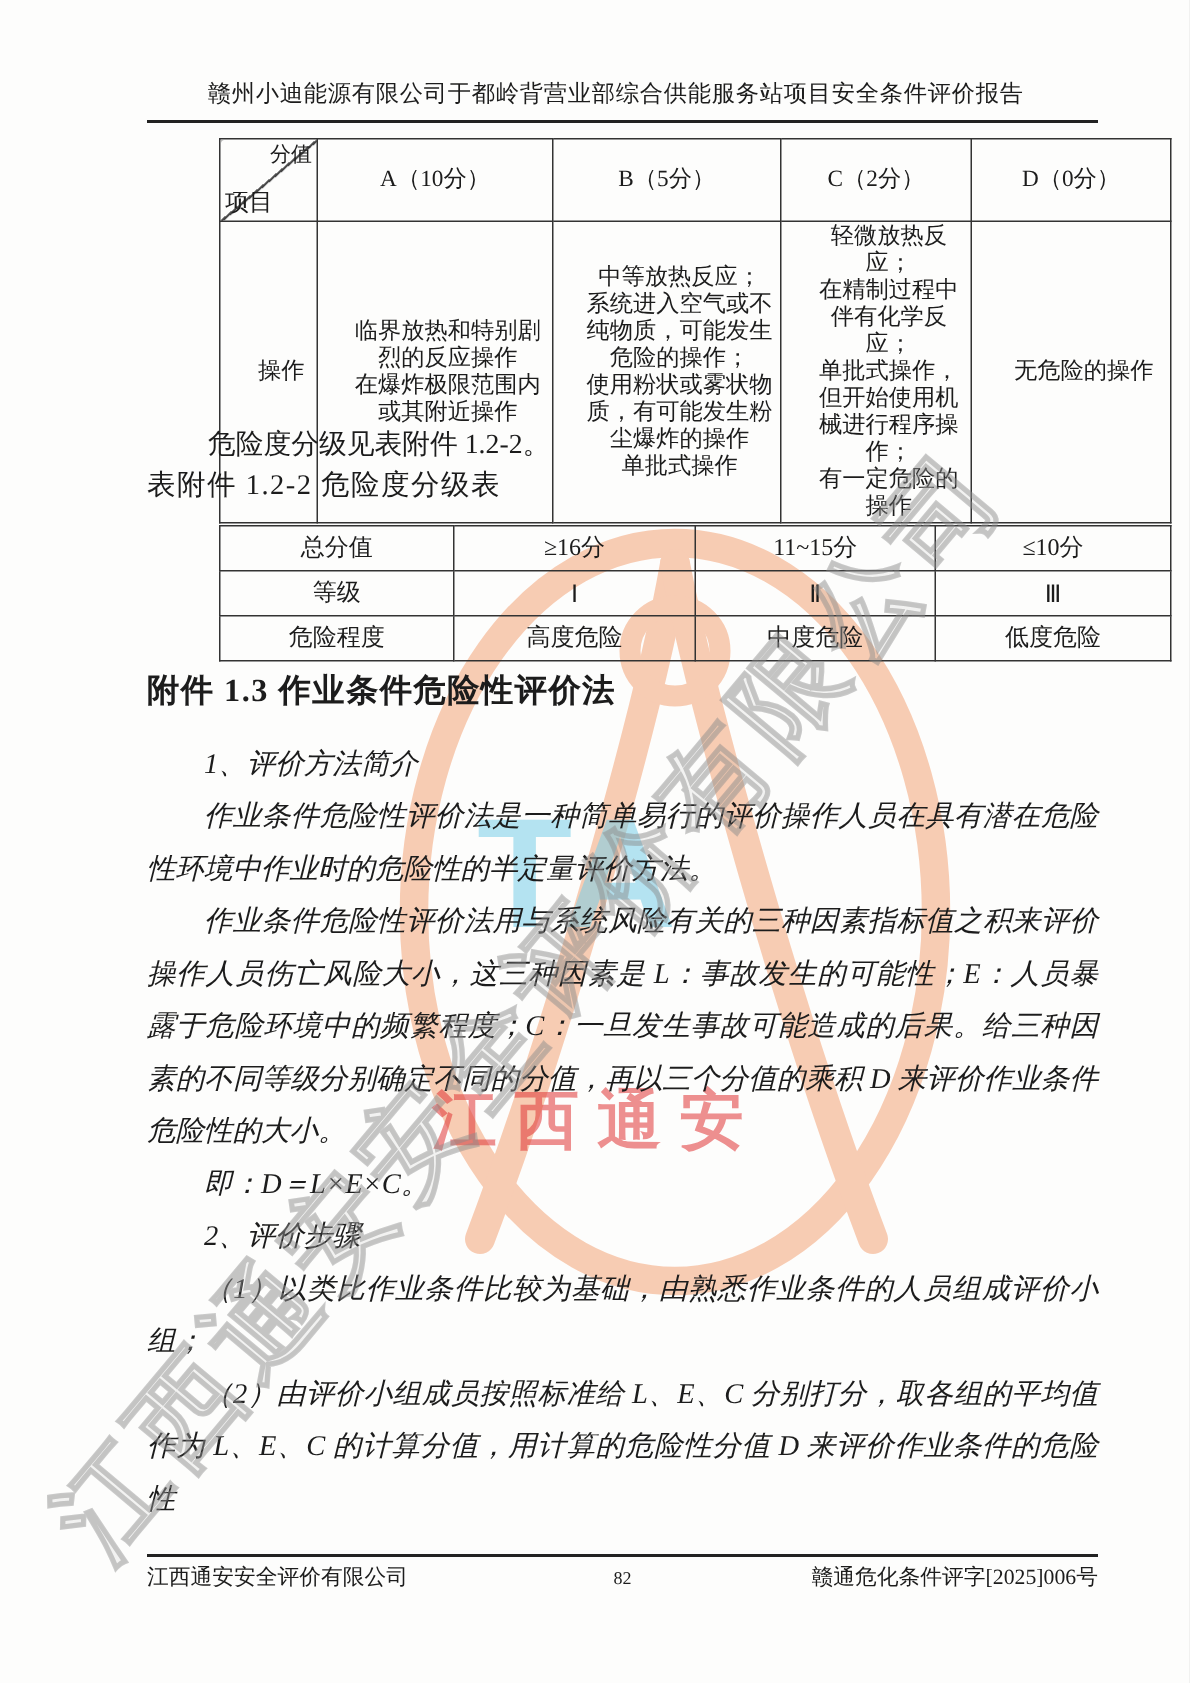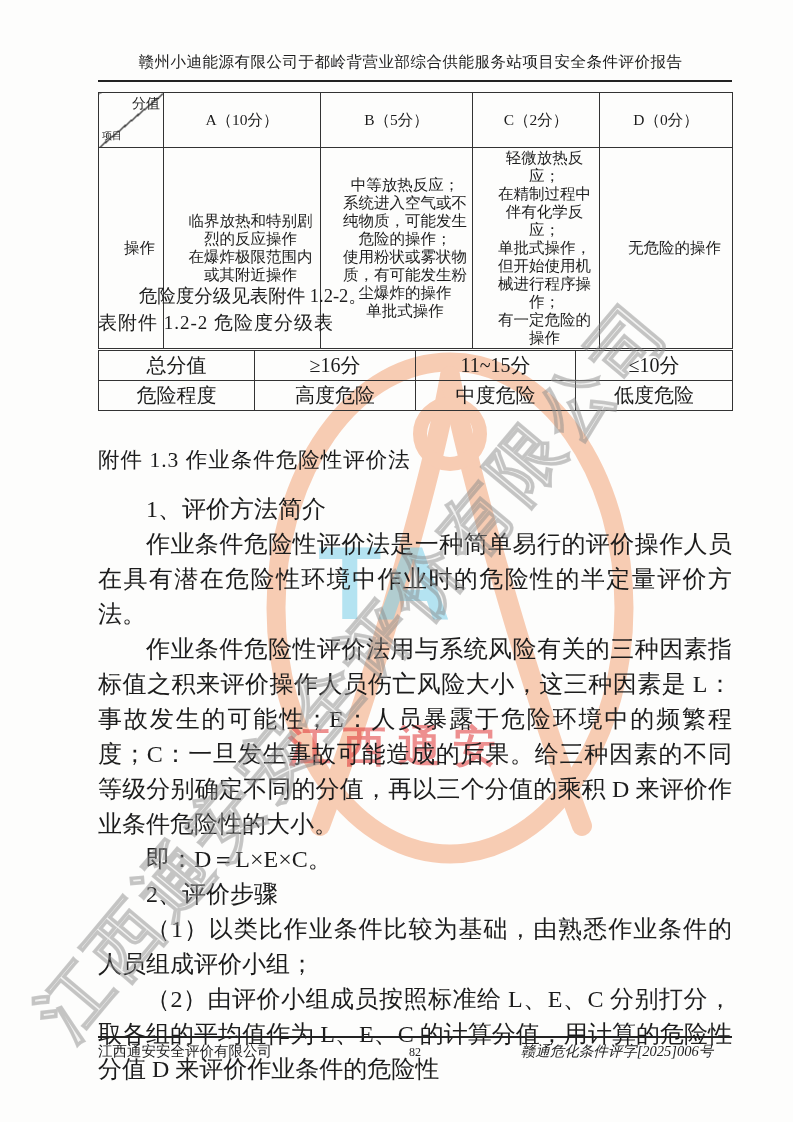--- a/index.html
+++ b/index.html
@@ -30,50 +30,50 @@
     color:rgba(150,150,150,0.10);
     -webkit-text-stroke:1.3px rgba(140,140,140,0.45);
   }
   
   .content{position:relative;z-index:1;}
   .header-title{
     position:absolute;top:52px;left:14px;width:100%;
     text-align:center;font-size:15.5px;letter-spacing:0.5px;
   }
   .header-rule{position:absolute;top:80px;left:98px;width:634px;height:2px;background:#222;}
-  table{border-collapse:collapse;table-layout:fixed;}
+  table{border-collapse:collapse;table-layout:fixed;margin-left:48px;}
   td,th{border:1.4px solid #333;vertical-align:middle;text-align:center;
         white-space:pre-line;font-weight:normal;padding:1px 3px;box-sizing:border-box;}
   .t1{position:absolute;left:98px;top:92px;width:634px;font-size:15.5px;line-height:18px;}
   .t1 .hrow th{height:40px;font-size:15.5px;}
   .t1 .brow td{height:148px;padding-left:20px;}
   .corner{position:relative;padding:0;
     background:linear-gradient(to bottom right,
       transparent calc(50% - 0.8px), #444 calc(50% - 0.8px),
       #444 calc(50% + 0.8px), transparent calc(50% + 0.8px));
   }
   .corner .c-top{position:absolute;top:2px;right:3px;font-size:14px;}
-  .corner .c-bot{position:absolute;bottom:2px;left:3px;font-size:10px;}
+  .corner .c-bot{position:absolute;bottom:2px;left:3px;font-size:16px;}
   .note{position:absolute;left:98px;top:283px;width:634px;
         font-size:18.5px;text-indent:2.2em;}
   .t2-title{position:absolute;left:98px;top:310px;width:634px;
         font-size:19px;letter-spacing:1px;}
-  .t2{position:absolute;left:98px;top:350px;width:634px;font-size:20px;}
+  .t2{position:absolute;left:98px;top:350px;width:634px;font-size:16px;}
   .t2 td{height:30px;}
   .sec-heading{position:absolute;left:98px;top:445px;width:634px;
-        font-size:21.5px;font-weight:normal;letter-spacing:1px;}
+        font-size:21.5px;font-weight:bold;letter-spacing:1px;}
   .body-text{position:absolute;left:98px;top:492px;width:634px;
-        font-size:24px;line-height:35px;text-align:justify;}
+        font-size:19px;line-height:35px;text-align:justify;font-style:italic;}
   .body-text p{margin:0;text-indent:2em;}
   .footer-rule{position:absolute;left:98px;top:1036px;width:634px;height:1.5px;background:#222;}
   .footer{position:absolute;left:98px;top:1042px;width:634px;
         display:flex;align-items:baseline;font-size:14.5px;}
   .footer .f-left{flex:1;text-align:left;}
   .footer .f-mid{flex:1;text-align:center;font-size:12px;}
-  .footer .f-right{flex:1;text-align:left;font-style:italic;}
+  .footer .f-right{flex:1;text-align:right;}
 </style>
 </head>
 <body>
 
 <div class="page">
 
   <div class="wm-under">
     <svg class="wm-logo" width="384" height="520" viewBox="0 0 384 520">
       <ellipse cx="192" cy="260" rx="174" ry="246" fill="none" stroke="#f08448" stroke-width="19"></ellipse>
       <path d="M192,28 C176,120 118,330 62,478" fill="none" stroke="#f08448" stroke-width="20" stroke-linecap="round"></path>
@@ -137,20 +137,26 @@
           <col style="width:157px">
         </colgroup>
       <tbody>
           <tr>
         <td>总分值</td>
         <td>≥16分</td>
         <td>11~15分</td>
         <td>≤10分</td>
       </tr>
       <tr>
+        <td>等级</td>
+        <td>Ⅰ</td>
+        <td>Ⅱ</td>
+        <td>Ⅲ</td>
+      </tr>
+      <tr>
         <td>危险程度</td>
         <td>高度危险</td>
         <td>中度危险</td>
         <td>低度危险</td>
       </tr>
     </tbody>
       </table>
 
     <div class="sec-heading">附件 1.3 作业条件危险性评价法</div>
 

